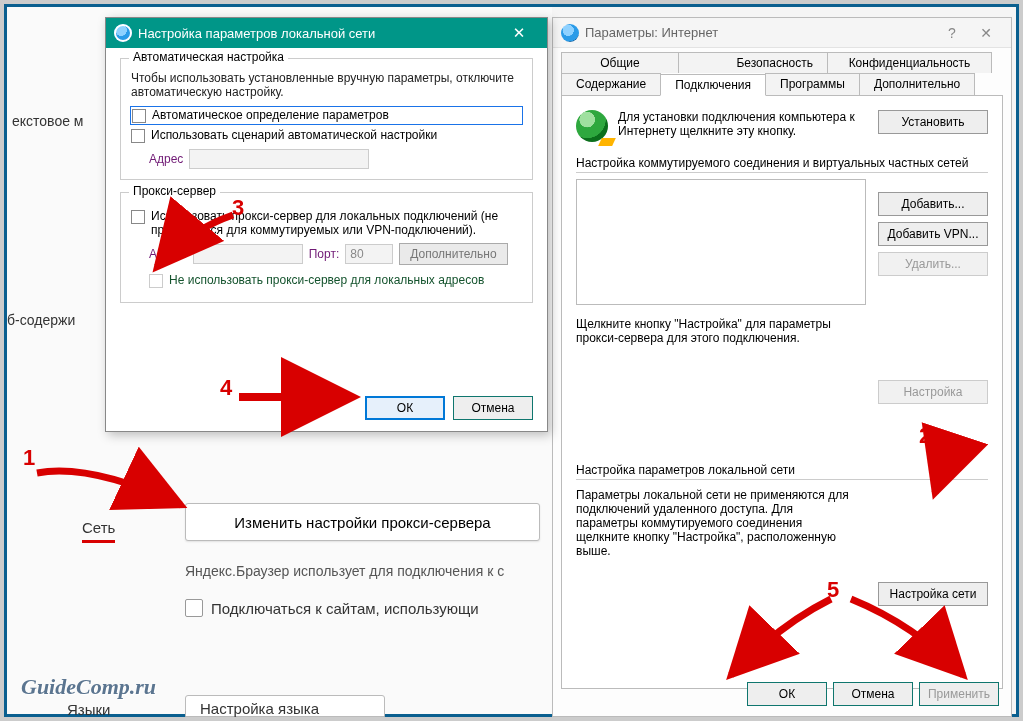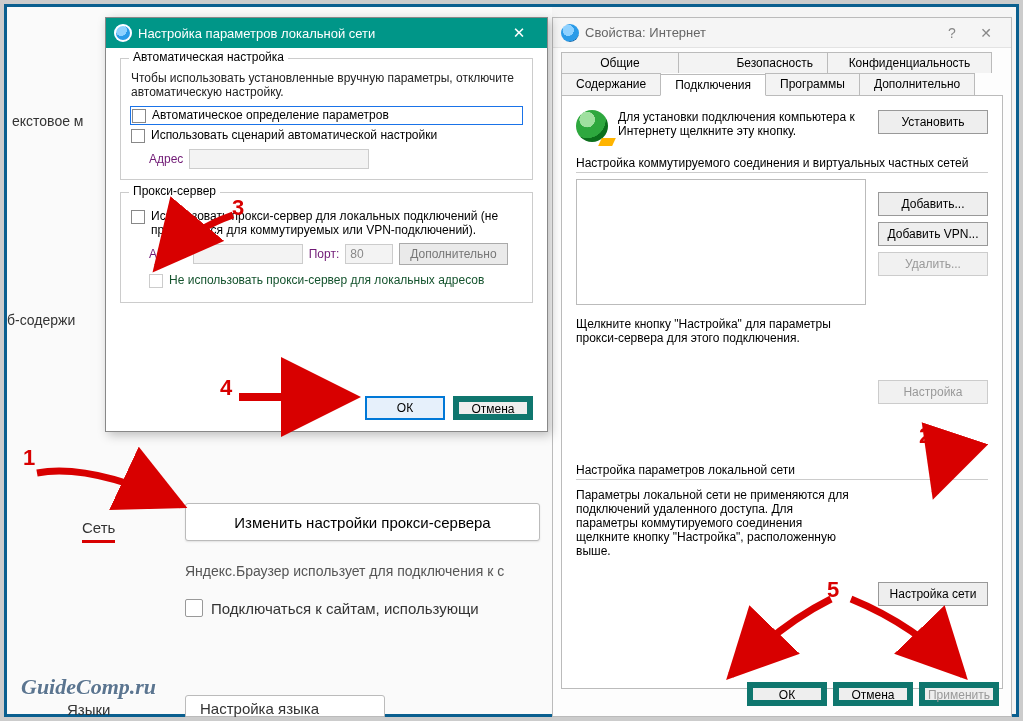--- a/index.html
+++ b/index.html
@@ -30,21 +30,21 @@
 .gb-text { font-size: 12px; color: #222; margin-bottom: 8px; }
 .checkrow { display:flex; align-items:flex-start; gap:6px; margin: 4px 0; font-size:12px; }
 .checkrow .chk { width:14px; height:14px; border:1px solid #888; background:#fff; flex-shrink:0; margin-top:1px; }
 .hl-blue { outline: 1px solid #1a73e8; }
 .addr-row { display:flex; align-items:center; gap:6px; margin-top:6px; margin-left: 18px; }
 .inlabel { color:#701a75; font-size:12px; }
 .disabled-inp { width:180px; height:20px; border:1px solid #ccc; background:#f3f3f3; }
 .inp-port { width:48px; height:20px; border:1px solid #ccc; background:#f3f3f3; padding:0 4px; font-size:12px; color:#888; }
 .btn-small { border:1px solid #aaa; background:#eaeaea; padding:3px 10px; font-size:12px; cursor:pointer; color:#777; }
 .dlg1-foot { position:absolute; right:14px; bottom:12px; display:flex; gap:8px; }
-.winbtn { border:6px solid #0f766e; background:#eee; width:80px; height:24px; font-size:12px; cursor:pointer; }
+.winbtn { border:1px solid #0f766e; background:#eee; width:80px; height:24px; font-size:12px; cursor:pointer; }
 .winbtn.focus { border:1px solid #0078d7; box-shadow: 0 0 0 1px #0078d7 inset; background:#e6f0fb; }
 
 
 .dlg2 { position: absolute; left: 545px; top: 10px; width: 460px; height: 700px; background: #fdfdfd; border: 1px solid #bbb; }
 .dlg2-title { height: 30px; display:flex; align-items:center; padding:0 8px; justify-content:space-between; color:#555; background:#f5f5f5; border-bottom:1px solid #e3e3e3;}
 .dlg2-title .ticon { width:18px; height:18px; background: radial-gradient(circle at 40% 35%, #8ed1ff 0 35%, #2a9be8 36% 70%, #1b6aa8 71% 100%); border-radius:50%; }
 .dlg2-title .txt { flex:1; margin-left:6px; font-size:13px; color:#666; }
 .dlg2-title .help, .dlg2-title .close { width:34px; text-align:center; cursor:pointer; color:#888; font-size:14px;}
 .tabs { display:flex; flex-wrap:wrap; font-size:12px; padding: 4px 8px 0; background:#fdfdfd; }
 .tab { border:1px solid #bbb; border-bottom:none; padding:3px 14px; margin-right:-1px; background:#f3f3f3; cursor:pointer; }
@@ -86,21 +86,21 @@
       <span class="chk"></span>
       <span>Подключаться к сайтам, использующи</span>
     </div>
     <div class="bg-langlabel">Языки</div>
     <div class="bg-langbtn">Настройка языка</div>
   </div>
 
   <div class="dlg2">
     <div class="dlg2-title">
       <span class="ticon"></span>
-      <span class="txt">Свойства: Интернет</span>
+      <span class="txt">Параметры: Интернет</span>
       <span class="help">?</span>
       <span class="close">✕</span>
     </div>
     <div class="tabs">
       <div class="tab" style="width:118px; text-align:center;">Общие</div>
       <div class="tab" style="width:150px; text-align:right;">Безопасность</div>
       <div class="tab" style="width:165px; text-align:center;">Конфиденциальность</div>
     </div>
     <div class="tabs" style="padding-top:0;">
       <div class="tab row2">Содержание</div>

